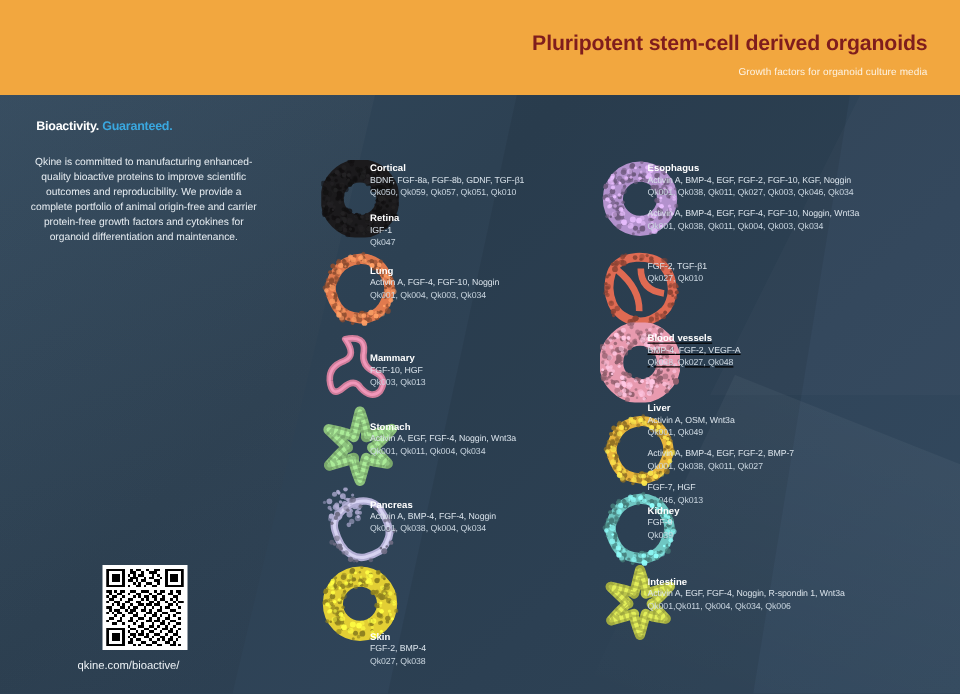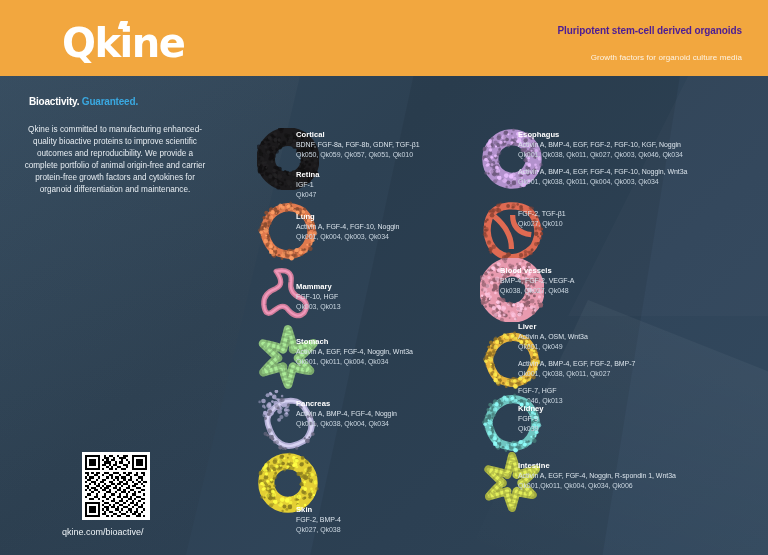--- a/index.html
+++ b/index.html
@@ -30,21 +30,21 @@
   
   .header { position:absolute; top:0; left:0; width:768px; height:76px;
             background:#f2a73f; z-index:5; }
   .logo { position:absolute; left:62px; top:23px;
           font-family:"DejaVu Sans", sans-serif;
           font-size:40px; font-weight:bold; color:#ffffff;
           letter-spacing:-1.5px; line-height:40px; }
   .logo .acc { position:absolute; top:-2px; left:57px; width:8px; height:8px;
                background:#ffffff; transform:skewX(-18deg); border-radius:1px; }
   .hdr-title { position:absolute; right:26px; top:25px;
-               font-size:10px; font-weight:bold; color:#4c1d95;
+               font-size:17px; font-weight:bold; color:#7f1d1d;
                letter-spacing:-0.1px; }
   .hdr-sub { position:absolute; right:26px; top:53px;
              font-size:8px; color:#fdf3e4; letter-spacing:0.1px; }
 
   
   .bio-head { position:absolute; left:29px; top:96px; font-size:10px; font-weight:bold;
               color:#ffffff; letter-spacing:-0.2px; }
   .bio-head .g { color:#3aa8e0; }
   .bio-body { position:absolute; left:22px; top:124px; width:186px;
               font-size:8.2px; line-height:1.47; color:#e6ecf1;
@@ -71,24 +71,20 @@
 <body>
 
 <div class="poster">
 
   <div class="facet facet-a"></div>
   <div class="facet facet-b"></div>
   <div class="facet facet-c"></div>
   <div class="facet facet-d"></div>
 
   <div class="header">
-    <div class="logo">
-      <span>Qkine</span>
-      <span class="acc"></span>
-    </div>
     <div class="hdr-title">Pluripotent stem-cell derived organoids</div>
     <div class="hdr-sub">Growth factors for organoid culture media</div>
   </div>
 
   <div class="bio-head">
     <span>Bioactivity.</span>
     <span class="g">Guaranteed.</span>
   </div>
   <div class="bio-body">Qkine is committed to manufacturing enhanced-quality bioactive proteins to improve scientific outcomes and reproducibility. We provide a complete portfolio of animal origin-free and carrier protein-free growth factors and cytokines for organoid differentiation and maintenance.</div>
 
@@ -1503,21 +1499,21 @@
           <circle cx="7.7" cy="37.2" r="2.2" fill="rgb(255,200,228)" opacity="0.66"></circle>
           <circle cx="19.0" cy="13.2" r="1.7" fill="rgb(255,200,228)" opacity="0.47"></circle>
           <circle cx="15.4" cy="35.0" r="1.3" fill="rgb(255,200,228)" opacity="0.80"></circle>
           <circle cx="18.0" cy="23.6" r="1.3" fill="rgb(255,200,228)" opacity="0.59"></circle>
           <circle cx="24.9" cy="50.4" r="1.2" fill="rgb(255,200,228)" opacity="0.73"></circle>
           <circle cx="37.9" cy="51.4" r="1.7" fill="rgb(255,200,228)" opacity="0.53"></circle>
           <circle cx="45.8" cy="4.7" r="1.0" fill="rgb(255,200,228)" opacity="0.46"></circle>
           <circle cx="34.2" cy="13.9" r="2.2" fill="rgb(255,200,228)" opacity="0.64"></circle>
           <circle cx="51.7" cy="49.2" r="1.9" fill="rgb(255,200,228)" opacity="0.63"></circle>
         </svg></div>
-      <div class="txt" style="top: 266px; left: 60px; width: 250px;">
+      <div class="txt" style="top: 266px; left: 78px; width: 250px; text-decoration: underline;">
         <div class="organ-name">Blood vessels</div>
         <div>
           <div class="factors">BMP-4, FGF-2, VEGF-A</div>
           <div class="codes">Qk038, Qk027, Qk048</div>
         </div>
       </div>
       <div class="thumb" style="top: 330px; left: 42px;"><svg width="60" height="60" viewBox="0 0 60 60">
           <path d="M53.5,30.0 Q50.6,39.9 47.7,44.3 Q44.9,48.6 40.1,50.9 Q35.3,53.2 30.1,52.8 Q24.9,52.5 20.1,50.5 Q15.2,48.5 12.4,44.2 Q9.6,39.8 8.0,34.9 Q6.4,30.0 7.9,25.1 Q9.5,20.1 12.5,16.0 Q15.6,11.9 20.2,9.6 Q24.8,7.3 30.1,6.9 Q35.4,6.5 40.2,8.9 Q45.0,11.2 47.8,15.6 Q50.7,20.0 52.1,25.0 Q53.5,30.0 52.1,35.0 Z" fill="none" stroke="#e8b53c" stroke-width="8.100000000000001"></path>
           <circle cx="32.0" cy="6.3" r="2.2" fill="rgb(144,112,37)" opacity="0.84"></circle>
           <circle cx="40.4" cy="13.5" r="2.4" fill="rgb(144,112,37)" opacity="0.68"></circle>

